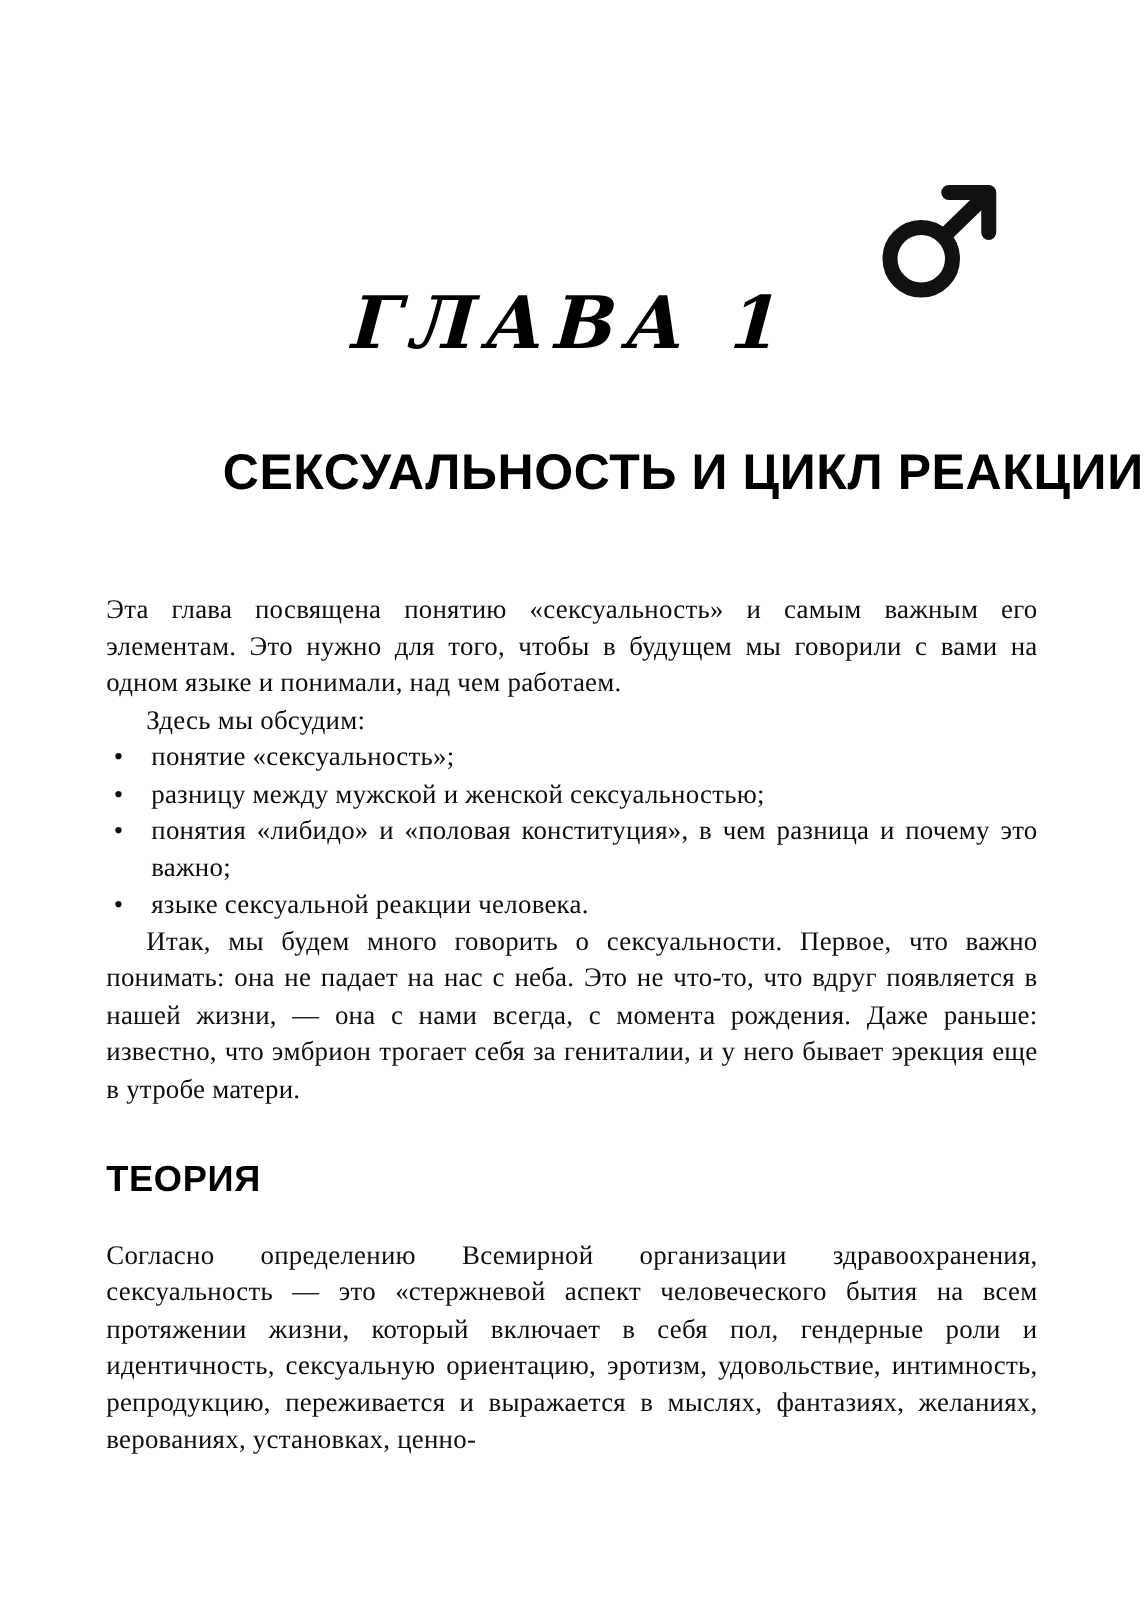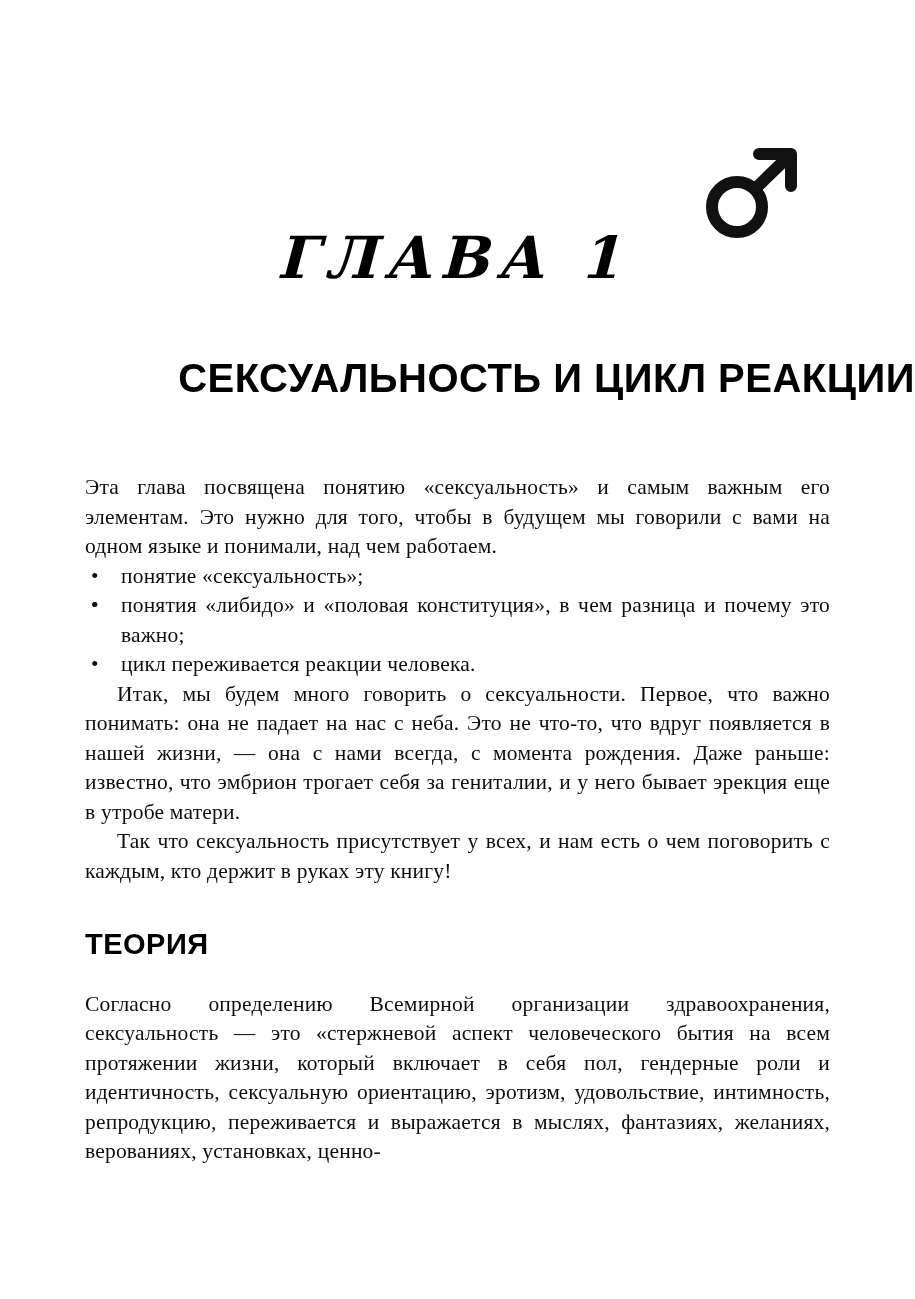--- a/index.html
+++ b/index.html
@@ -85,42 +85,43 @@
   </svg>
 
   <div class="chapter-label">ГЛАВА 1</div>
 
   <h1 class="chapter-title">СЕКСУАЛЬНОСТЬ И ЦИКЛ РЕАКЦИИ</h1>
 
   <div class="body-text">
 
     <p class="para">Эта глава посвящена понятию «сексуальность» и самым важным его элементам. Это нужно для того, чтобы в будущем мы говорили с вами на одном языке и понимали, над чем работаем.</p>
 
+    <p class="para indent">Здесь мы обсудим:</p>
 
     <ul class="bullet-list">
       <li>
         <span class="bullet-mark">•</span>
         <span>понятие «сексуальность»;</span>
       </li>
       <li>
         <span class="bullet-mark">•</span>
+        <span>разницу между мужской и женской сексуальностью;</span>
       </li>
       <li>
         <span class="bullet-mark">•</span>
         <span>понятия «либидо» и «половая конституция», в чем разница и почему это важно;</span>
       </li>
       <li>
         <span class="bullet-mark">•</span>
-        <span>цикл переживается реакции человека.</span>
+        <span>языке сексуальной реакции человека.</span>
       </li>
     </ul>
 
     <p class="para indent">Итак, мы будем много говорить о сексуальности. Первое, что важно понимать: она не падает на нас с неба. Это не что-то, что вдруг появляется в нашей жизни, — она с нами всегда, с момента рождения. Даже раньше: известно, что эмбрион трогает себя за гениталии, и у него бывает эрекция еще в утробе матери.</p>
 
-    <p class="para indent">Так что сексуальность присутствует у всех, и нам есть о чем поговорить с каждым, кто держит в руках эту книгу!</p>
 
     <h2 class="section-heading">ТЕОРИЯ</h2>
 
     <p class="para">Согласно определению Всемирной организации здравоохранения, сексуальность — это «стержневой аспект человеческого бытия на всем протяжении жизни, который включает в себя пол, гендерные роли и идентичность, сексуальную ориентацию, эротизм, удовольствие, интимность, репродукцию, переживается и выражается в мыслях, фантазиях, желаниях, верованиях, установках, ценно-</p>
 
   </div>
 
 </div>
 
 </body></html>

